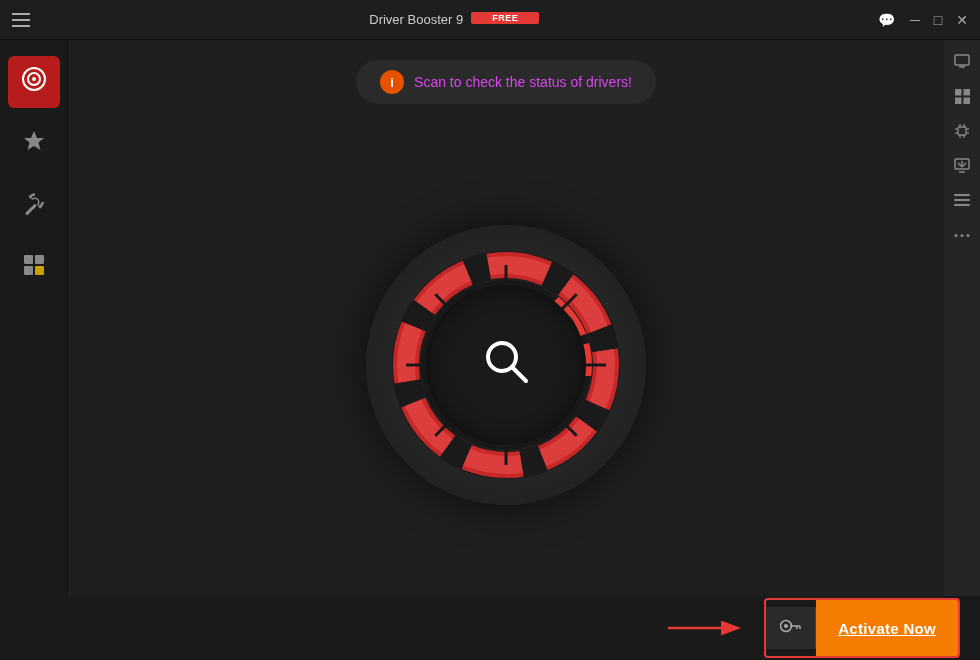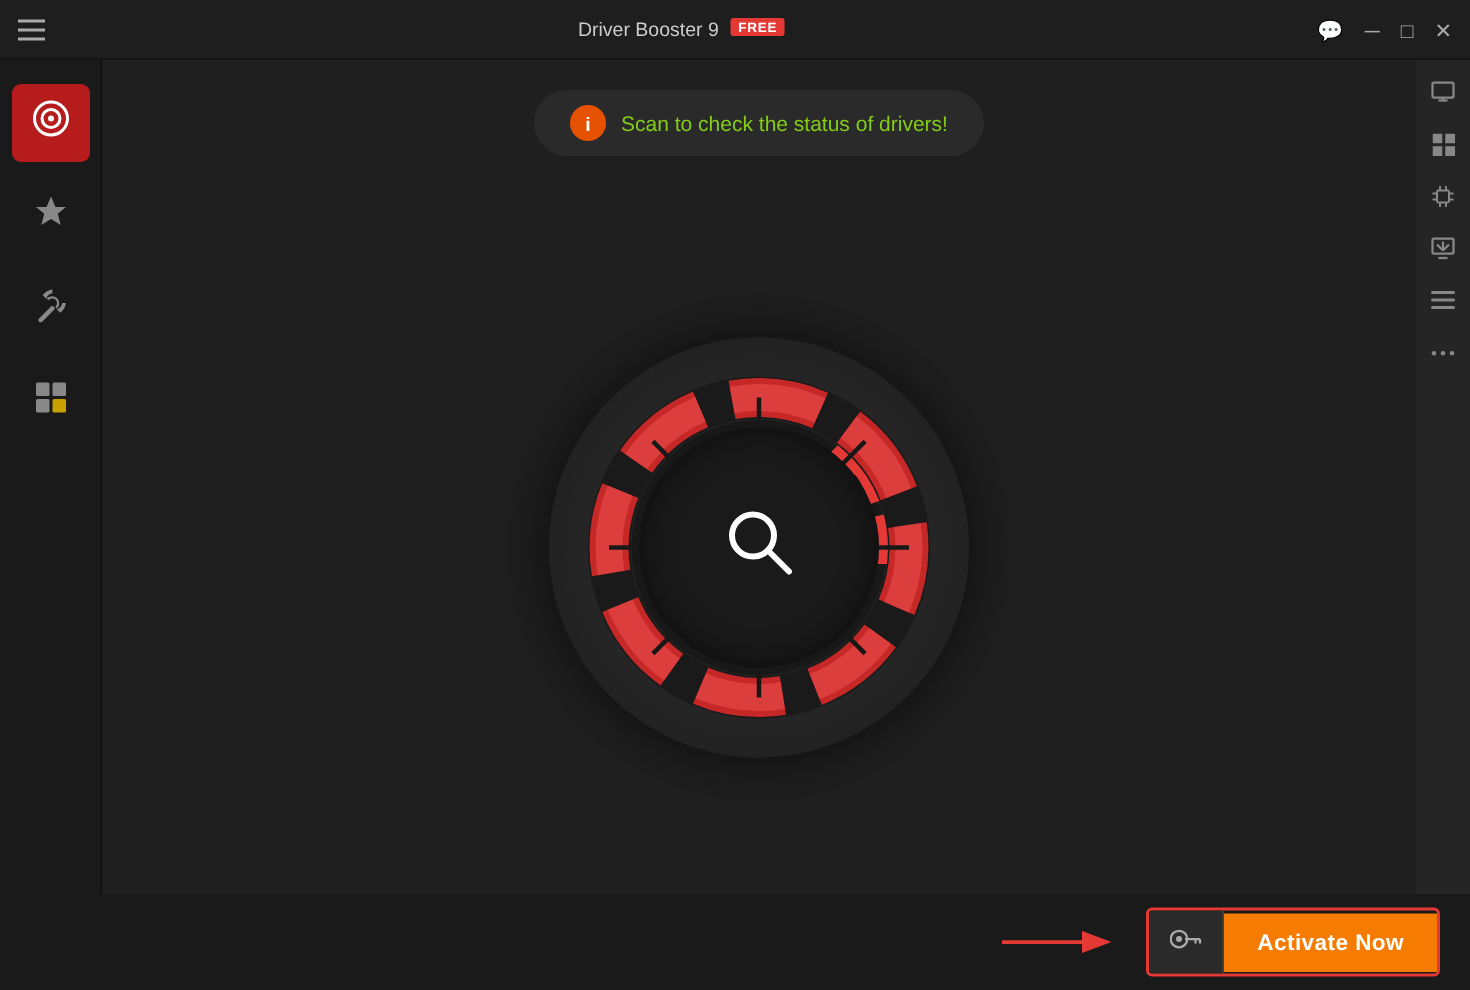--- a/index.html
+++ b/index.html
@@ -45,21 +45,21 @@
       align-items: flex-start;
       gap: 8px;
       font-size: 13px;
       color: #ccc;
     }
     .free-badge {
       background: #e53935;
       color: #fff;
       font-size: 9px;
       font-weight: bold;
-      padding: 1px 5px;
+      padding: 1px 21px;
       border-radius: 2px;
       letter-spacing: 0.5px;
     }
     .titlebar-controls {
       display: flex;
       align-items: center;
       gap: 14px;
     }
     .titlebar-controls span {
       color: #aaa;
@@ -136,21 +136,21 @@
       border-radius: 50%;
       display: flex;
       align-items: center;
       justify-content: center;
       color: #fff;
       font-size: 13px;
       font-weight: bold;
       flex-shrink: 0;
     }
     .info-text {
-      color: #84cc16;
+      color: #d946ef;
       font-size: 14px;
     }
 
     
     .scan-button-container {
       display: flex;
       align-items: center;
       justify-content: center;
       flex: 1;
     }
@@ -252,25 +252,26 @@
     .key-icon {
       font-size: 16px;
       color: #aaa;
     }
     .activate-btn {
       background: #f57c00;
       color: #fff;
       font-size: 15px;
       font-weight: 600;
       padding: 0 22px;
-      height: 39px;
+      height: 56px;
       border: none;
       cursor: pointer;
       white-space: nowrap;
       letter-spacing: 0.3px;
+      text-decoration: underline;
     }
   </style>
 </head>
 <body>
 
 <div class="titlebar">
   <div class="titlebar-left">
     <div class="hamburger-icon">
       <span></span>
         <span></span>

